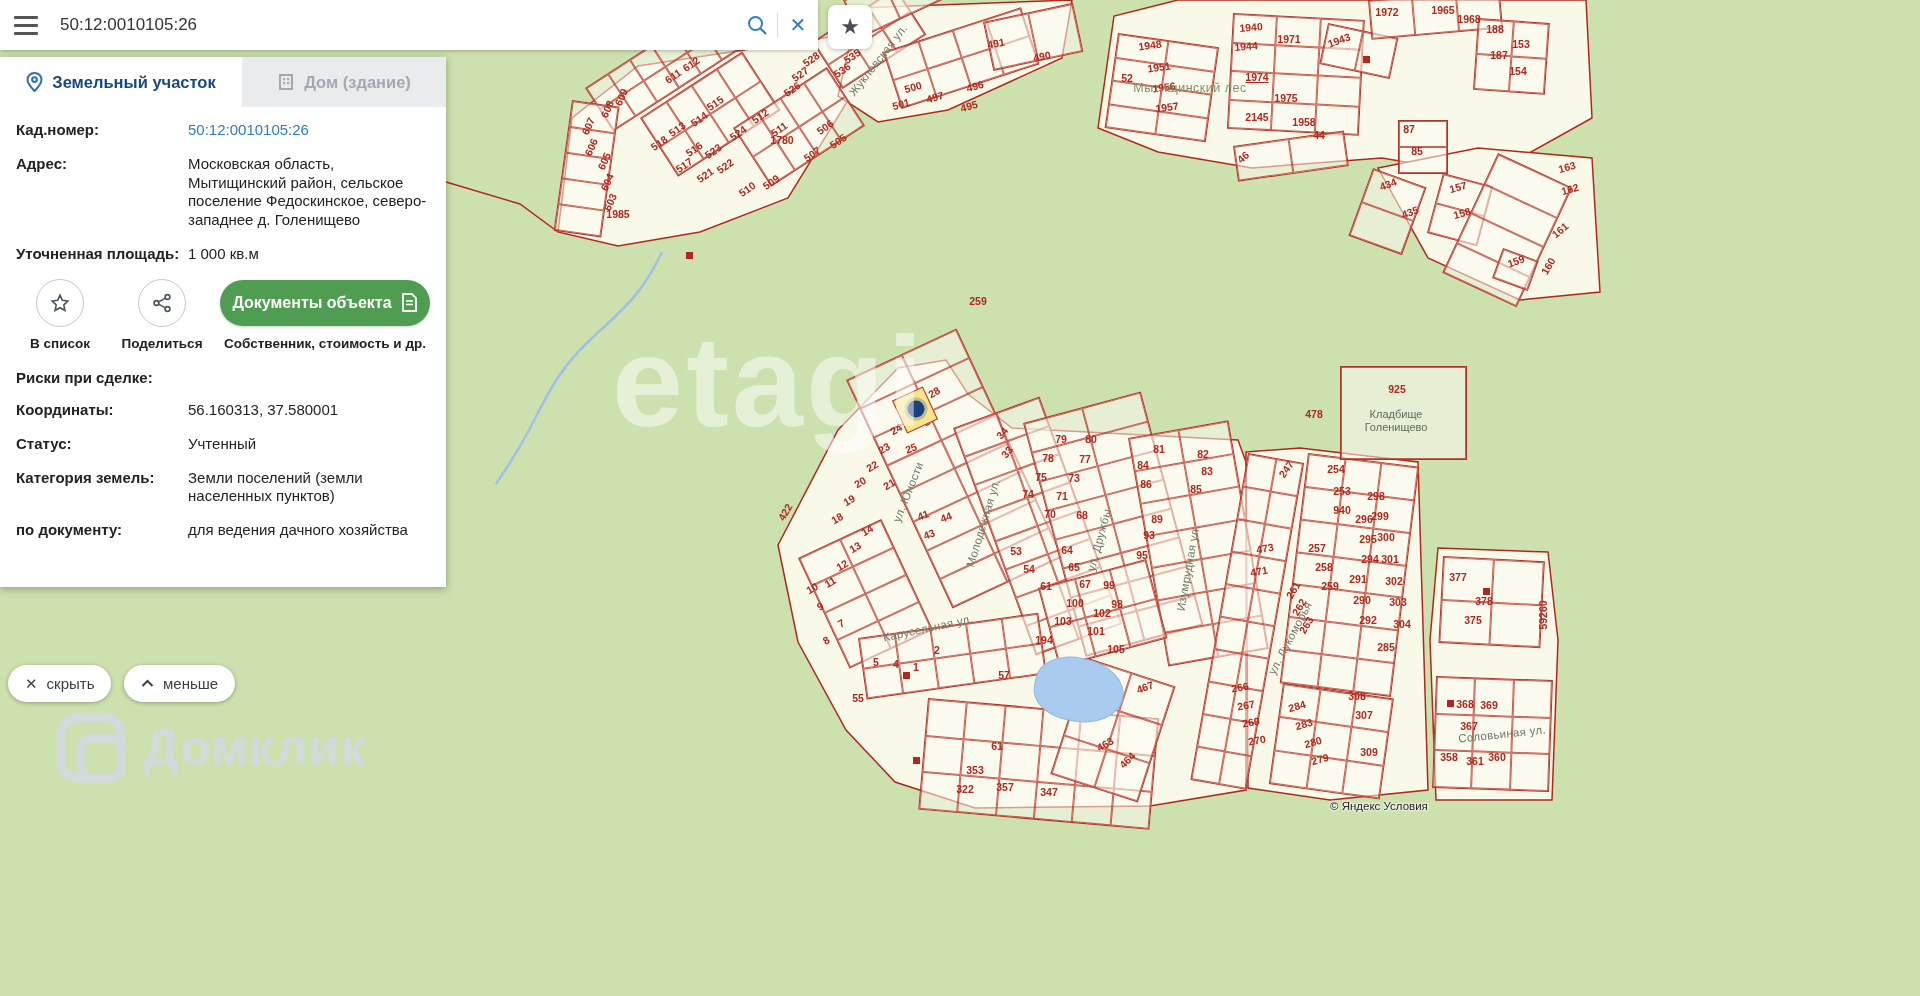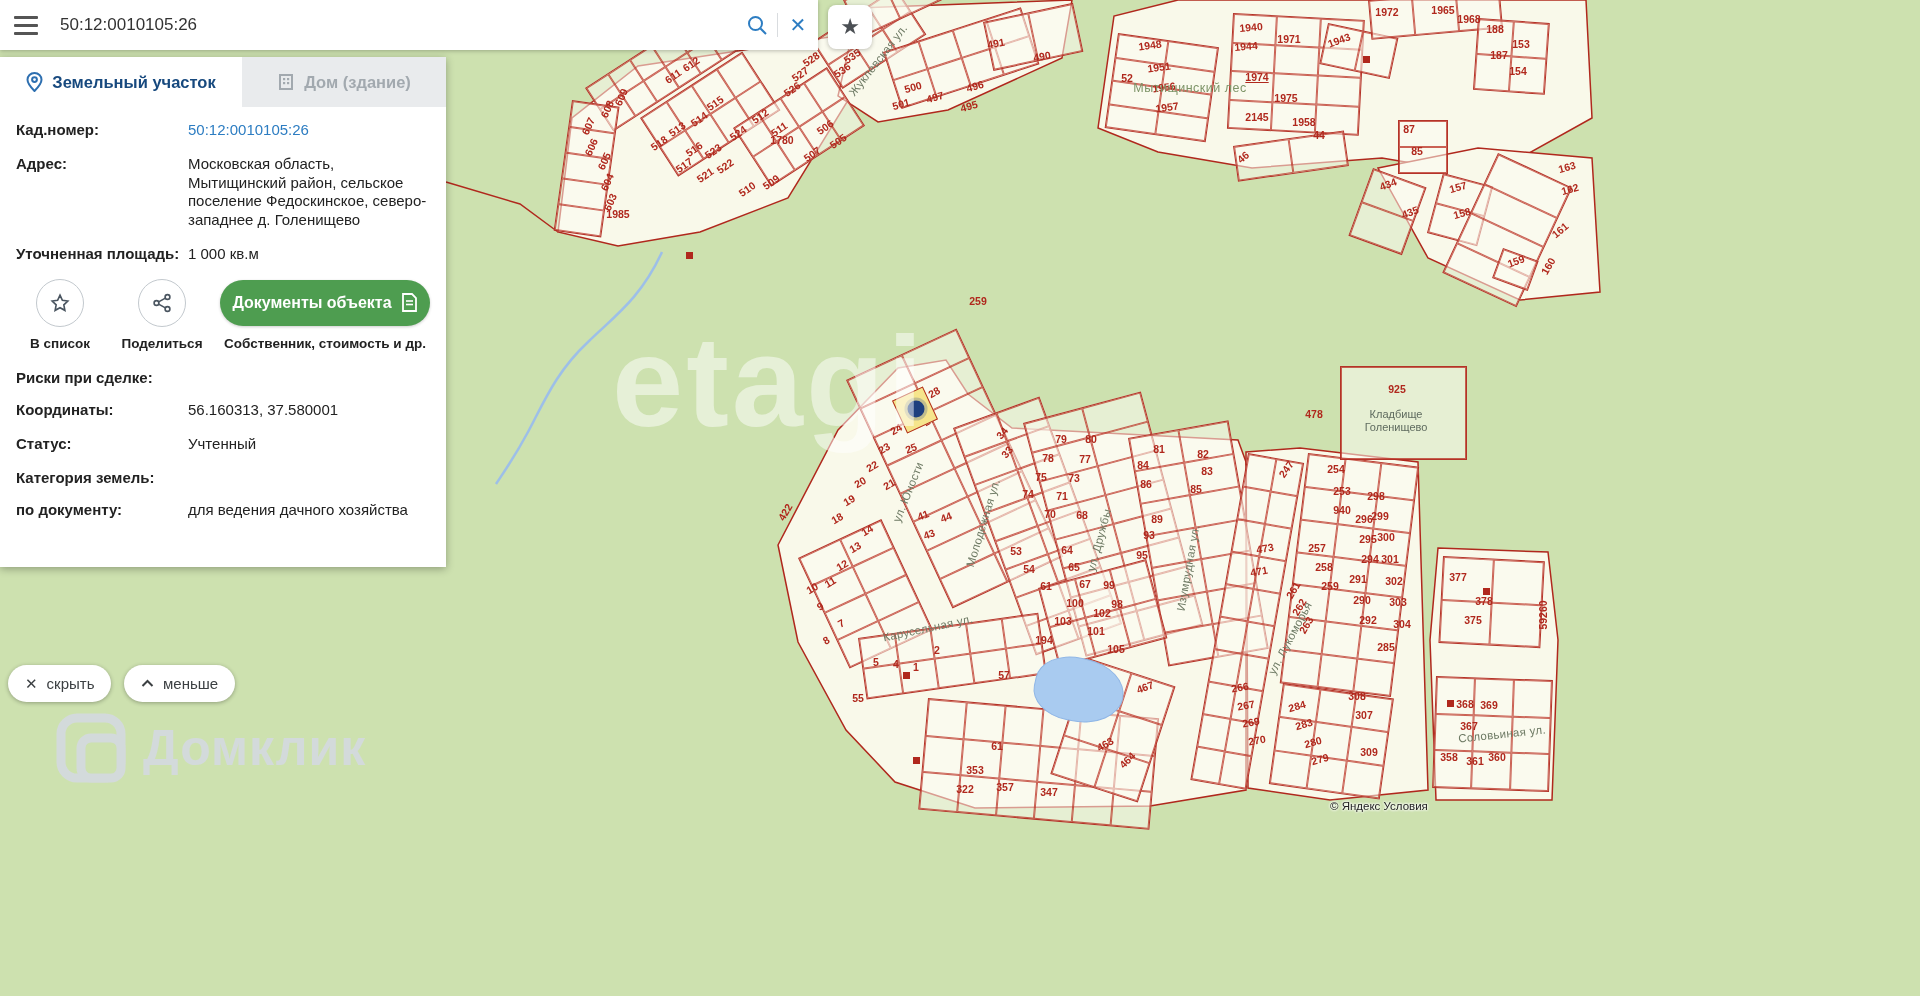--- a/index.html
+++ b/index.html
@@ -758,20 +758,21 @@
         <div class="frow">
           <div class="flab">Координаты:</div>
           <div class="fval"><span>56.160313, 37.580001</span></div>
         </div>
         <div class="frow">
           <div class="flab">Статус:</div>
           <div class="fval"><span>Учтенный</span></div>
         </div>
         <div class="frow">
           <div class="flab">Категория земель:</div>
+          <div class="fval"><span>Земли поселений (земли населенных пунктов)</span></div>
         </div>
         <div class="frow">
           <div class="flab">по документу:</div>
           <div class="fval"><span>для ведения дачного хозяйства</span></div>
         </div>
       </div>
   </div>
 </div>
 
 <div class="pill" id="pill-hide">

